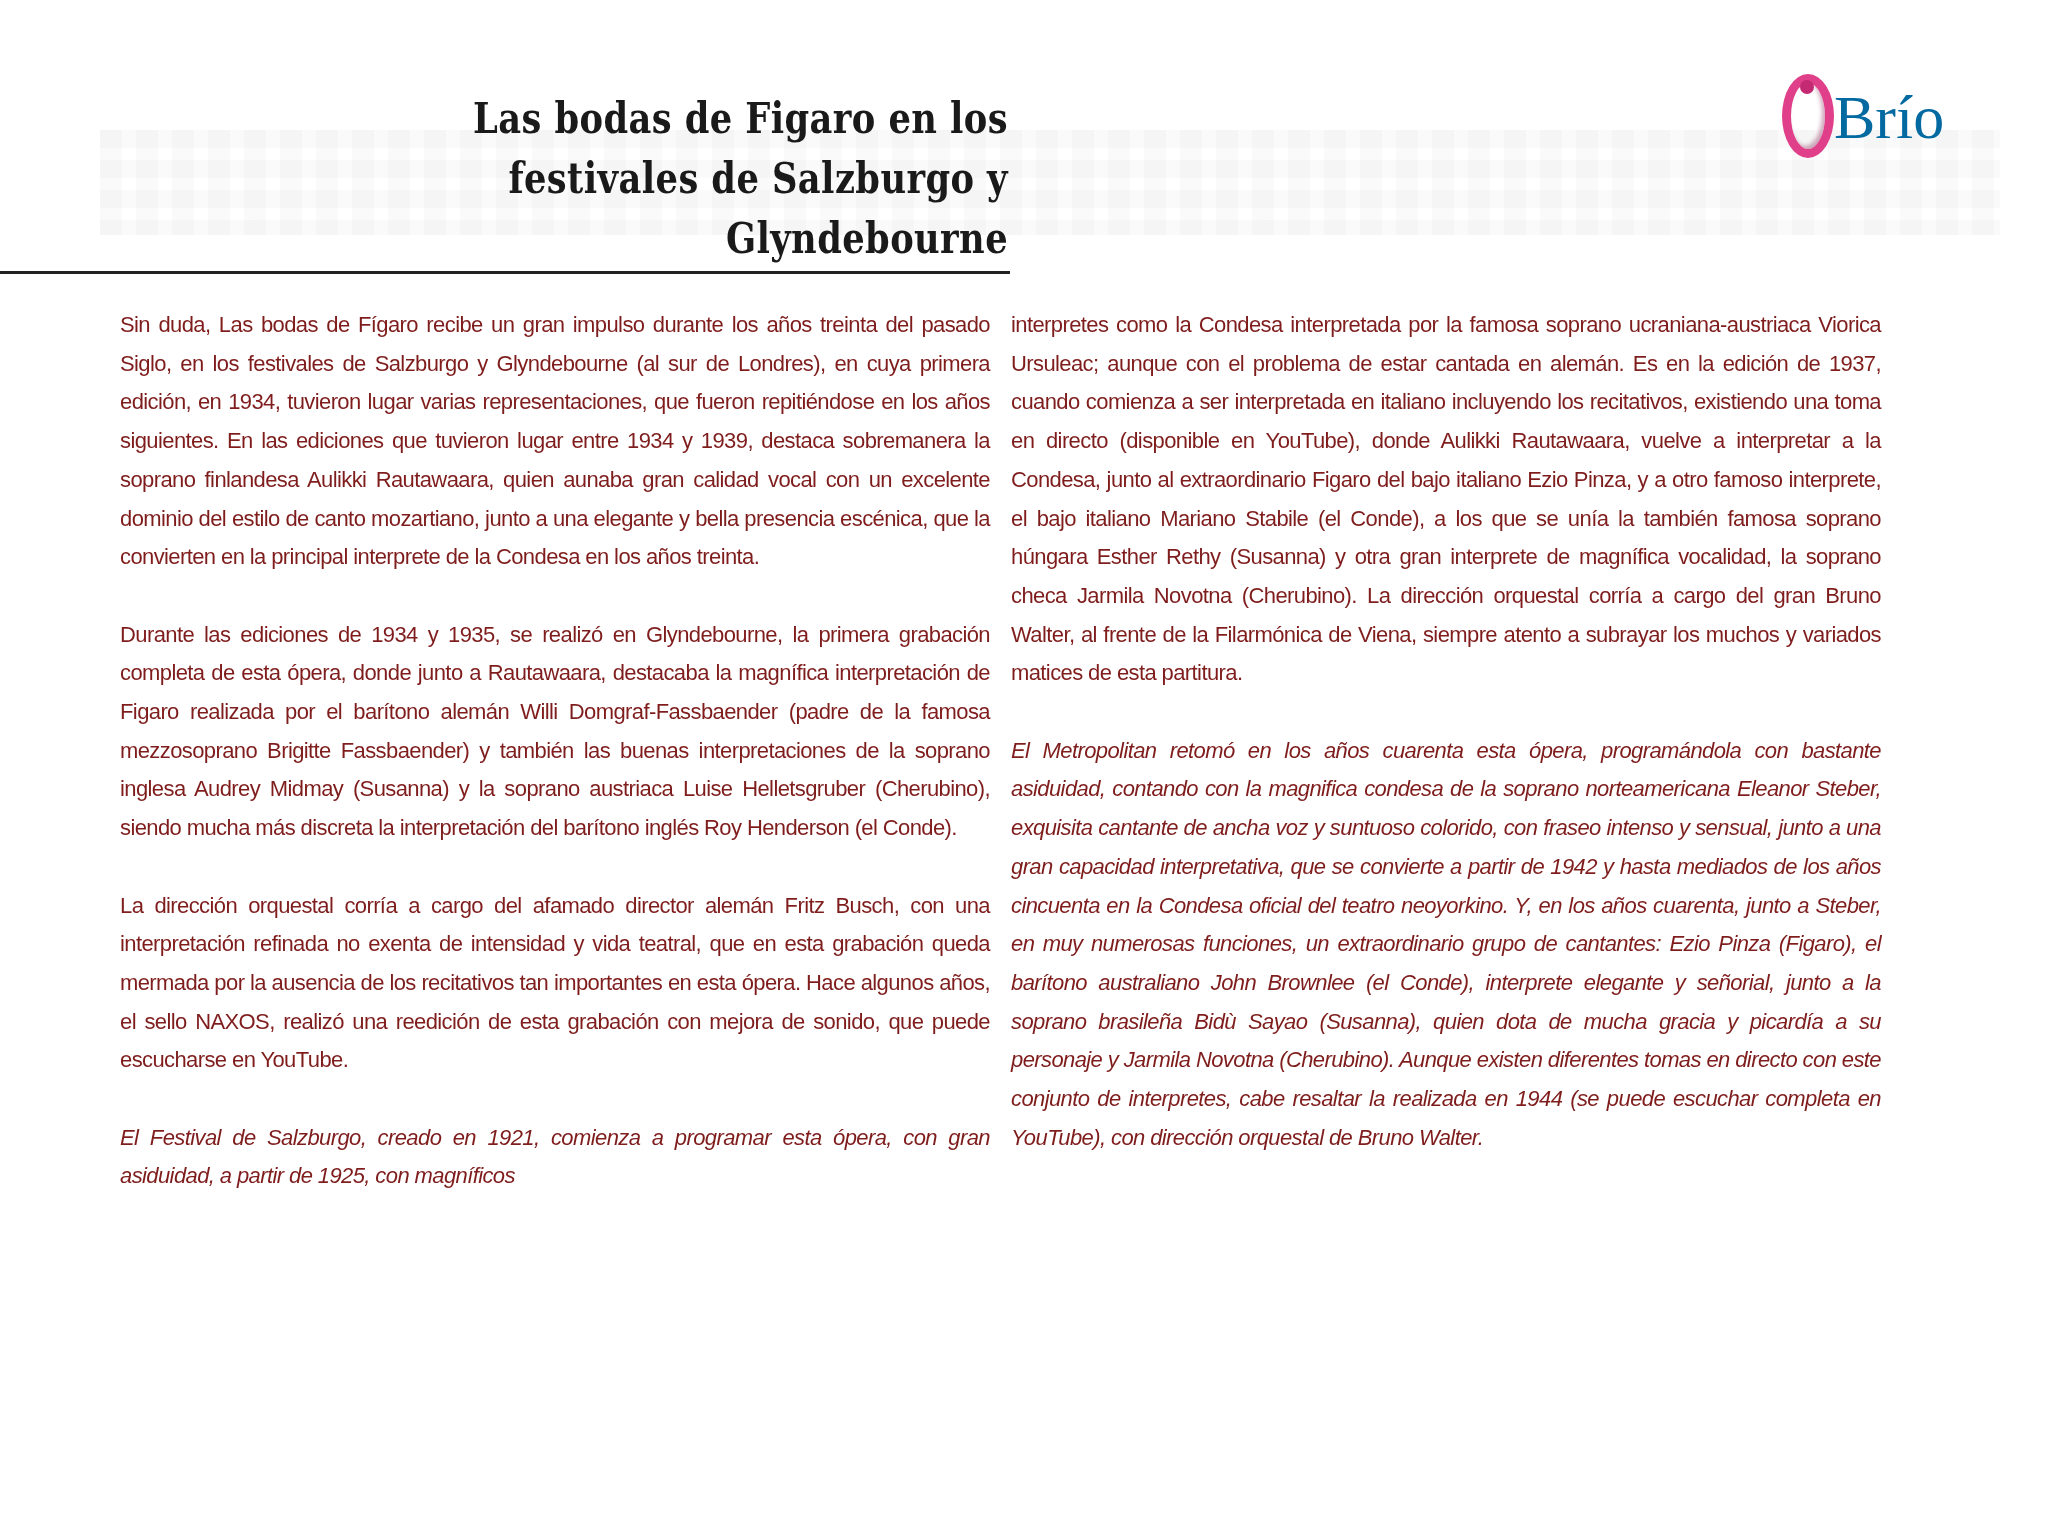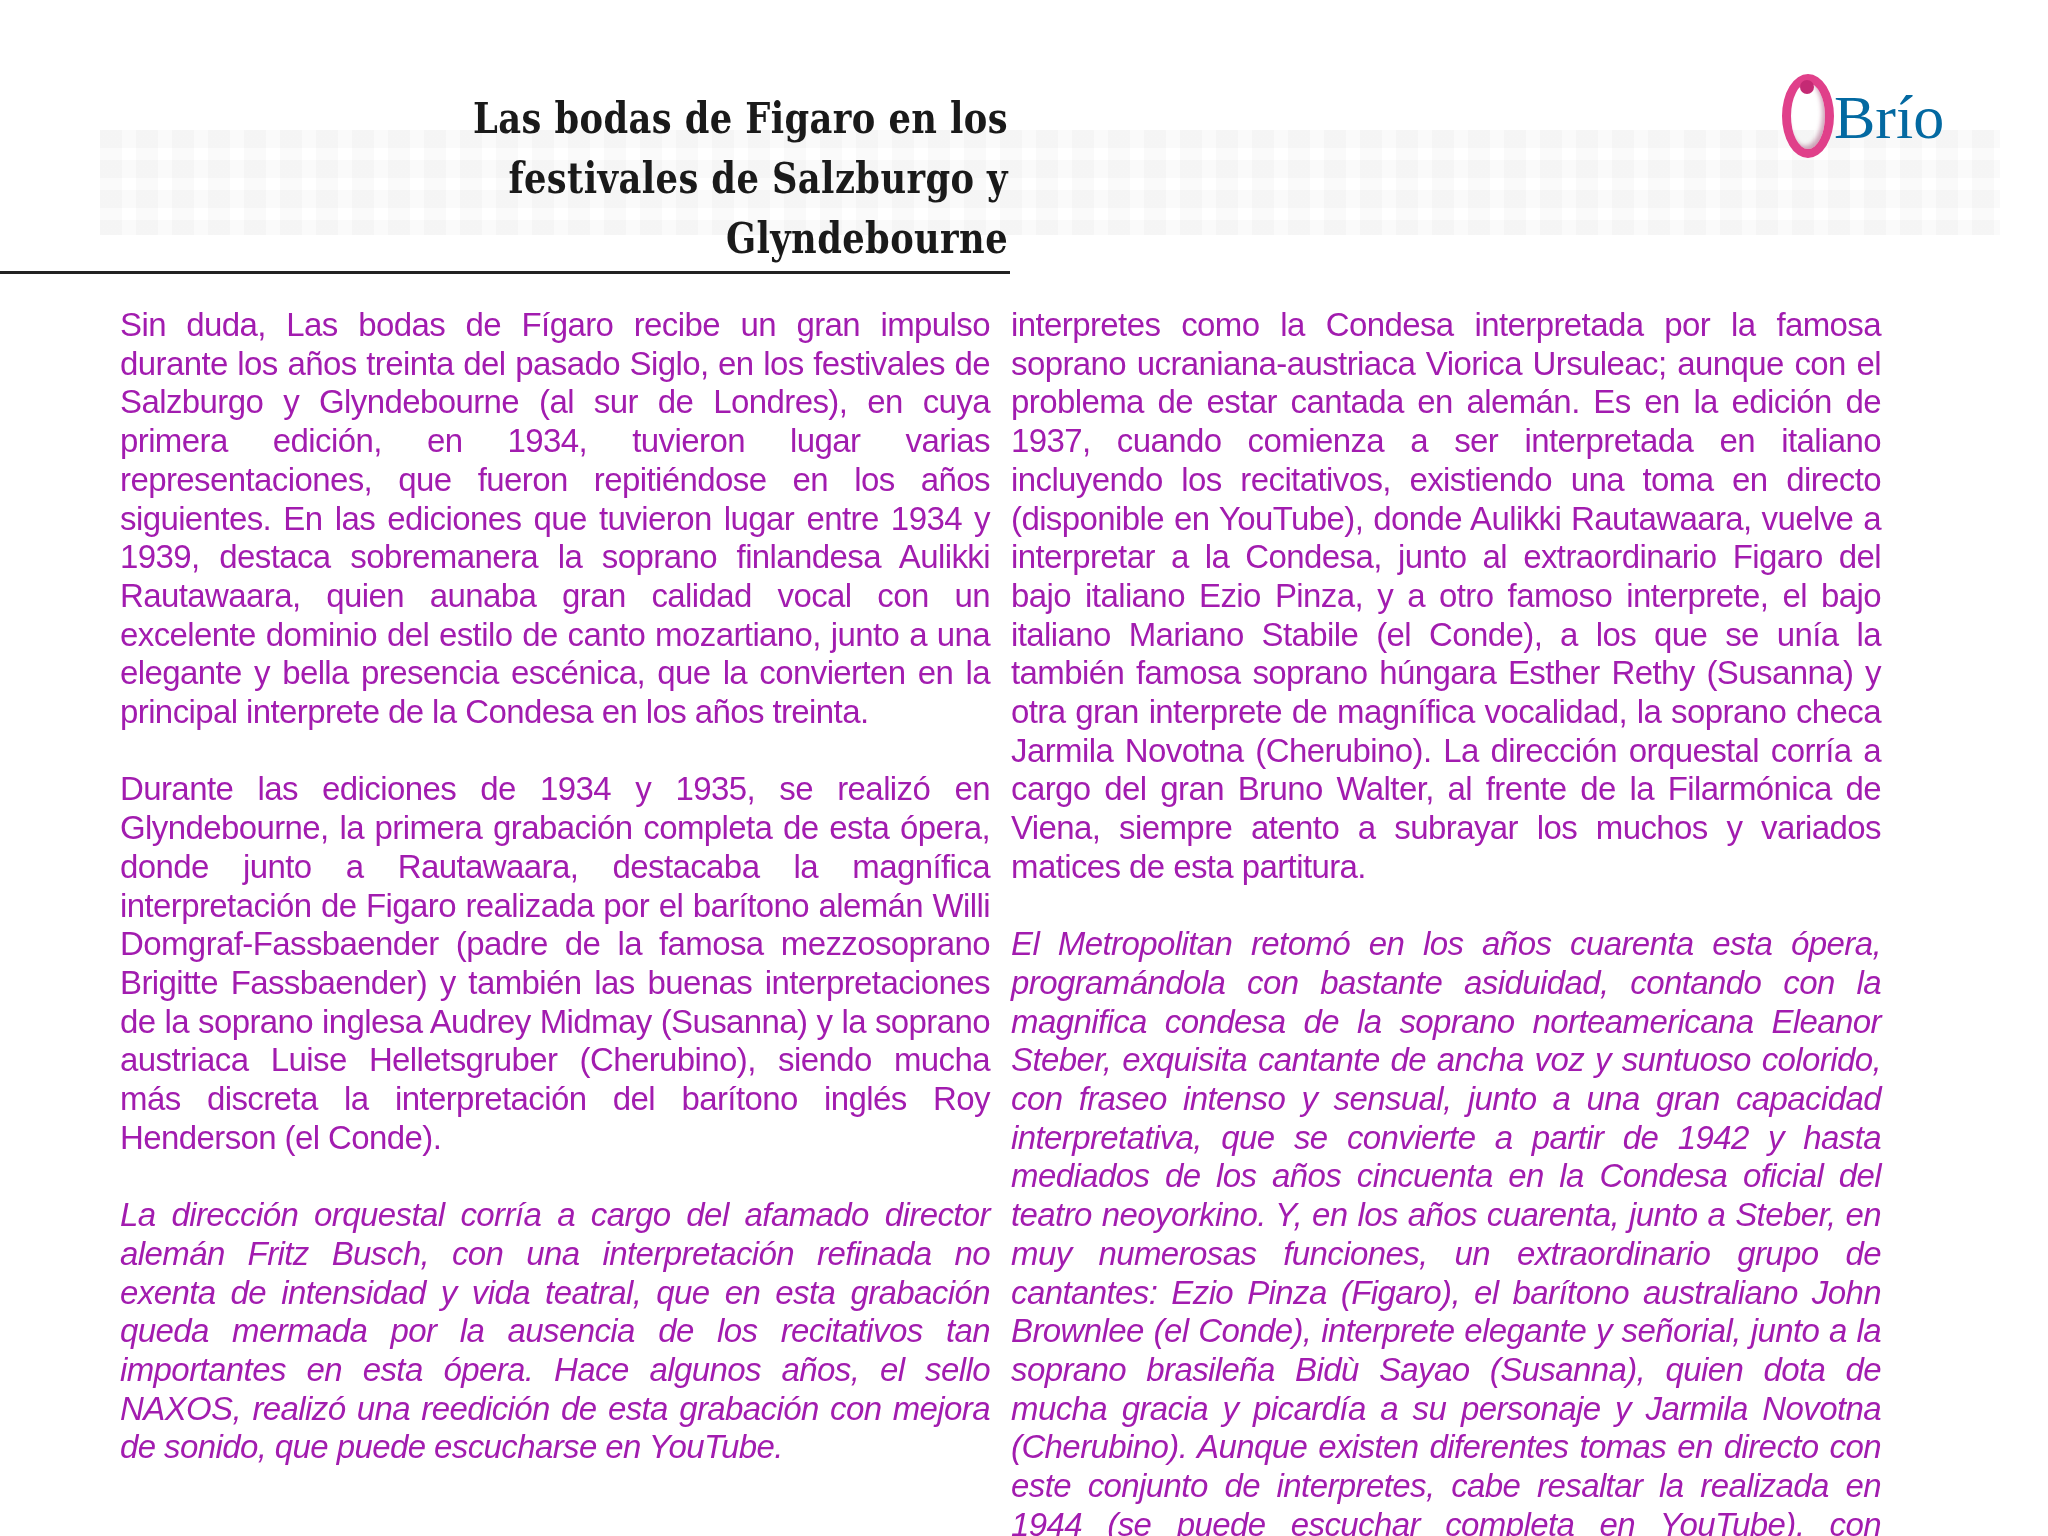--- a/index.html
+++ b/index.html
@@ -83,24 +83,24 @@
       font-family: "Liberation Serif", serif;
       font-size: 62px;
       line-height: 86px;
       color: #0369a1;
     }
     .column {
       position: absolute;
       top: 306px;
       width: 870px;
       font-family: "Liberation Sans", sans-serif;
-      font-size: 33px;
+      font-size: 22px;
       line-height: 38.7px;
       text-align: justify;
-      color: #a21caf;
+      color: #7f1d1d;
       letter-spacing: -0.6px;
     }
     .column p {
       margin: 0 0 38.7px 0;
     }
     .column p:last-child {
       margin-bottom: 0;
       font-style: italic;
     }
     .col-left { left: 120px; }
@@ -122,18 +122,19 @@
 <div class="logo">
   <div class="logo-o"></div>
   <div class="logo-o-curl"></div>
   <div class="logo-text">Brío</div>
 </div>
 
 <div class="column col-left">
   <p>Sin duda, Las bodas de Fígaro recibe un gran impulso durante los años treinta del pasado Siglo, en los festivales de Salzburgo y Glyndebourne (al sur de Londres), en cuya primera edición, en 1934, tuvieron lugar varias representaciones, que fueron repitiéndose en los años siguientes. En las ediciones que tuvieron lugar entre 1934 y 1939, destaca sobremanera la soprano finlandesa Aulikki Rautawaara, quien aunaba gran calidad vocal con un excelente dominio del estilo de canto mozartiano, junto a una elegante y bella presencia escénica, que la convierten en la principal interprete de la Condesa en los años treinta.</p>
   <p>Durante las ediciones de 1934 y 1935, se realizó en Glyndebourne, la primera grabación completa de esta ópera, donde junto a Rautawaara, destacaba la magnífica interpretación de Figaro realizada por el barítono alemán Willi Domgraf-Fassbaender (padre de la famosa mezzosoprano Brigitte Fassbaender) y también las buenas interpretaciones de la soprano inglesa Audrey Midmay (Susanna) y la soprano austriaca Luise Helletsgruber (Cherubino), siendo mucha más discreta la interpretación del barítono inglés Roy Henderson (el Conde).</p>
   <p>La dirección orquestal corría a cargo del afamado director alemán Fritz Busch, con una interpretación refinada no exenta de intensidad y vida teatral, que en esta grabación queda mermada por la ausencia de los recitativos tan importantes en esta ópera. Hace algunos años, el sello NAXOS, realizó una reedición de esta grabación con mejora de sonido, que puede escucharse en YouTube.</p>
+  <p>El Festival de Salzburgo, creado en 1921, comienza a programar esta ópera, con gran asiduidad, a partir de 1925, con magníficos</p>
 </div>
 
 <div class="column col-right">
   <p>interpretes como la Condesa interpretada por la famosa soprano ucraniana-austriaca Viorica Ursuleac; aunque con el problema de estar cantada en alemán. Es en la edición de 1937, cuando comienza a ser interpretada en italiano incluyendo los recitativos, existiendo una toma en directo (disponible en YouTube), donde Aulikki Rautawaara, vuelve a interpretar a la Condesa, junto al extraordinario Figaro del bajo italiano Ezio Pinza, y a otro famoso interprete, el bajo italiano Mariano Stabile (el Conde), a los que se unía la también famosa soprano húngara Esther Rethy (Susanna) y otra gran interprete de magnífica vocalidad, la soprano checa Jarmila Novotna (Cherubino). La dirección orquestal corría a cargo del gran Bruno Walter, al frente de la Filarmónica de Viena, siempre atento a subrayar los muchos y variados matices de esta partitura.</p>
   <p>El Metropolitan retomó en los años cuarenta esta ópera, programándola con bastante asiduidad, contando con la magnifica condesa de la soprano norteamericana Eleanor Steber, exquisita cantante de ancha voz y  suntuoso colorido, con fraseo intenso y sensual, junto a una gran capacidad interpretativa,  que se convierte a partir de 1942 y hasta mediados de los años cincuenta en la Condesa oficial del teatro neoyorkino. Y, en los años cuarenta, junto a Steber, en muy numerosas funciones, un extraordinario grupo de cantantes: Ezio Pinza (Figaro), el barítono australiano John Brownlee (el Conde), interprete elegante y señorial, junto a la soprano brasileña Bidù Sayao (Susanna), quien dota de mucha gracia y picardía a su personaje y Jarmila Novotna (Cherubino). Aunque existen diferentes tomas en directo con este conjunto de interpretes, cabe resaltar la realizada en 1944 (se puede escuchar completa en YouTube), con dirección orquestal de Bruno Walter.</p>
 </div>
 
 </body></html>

